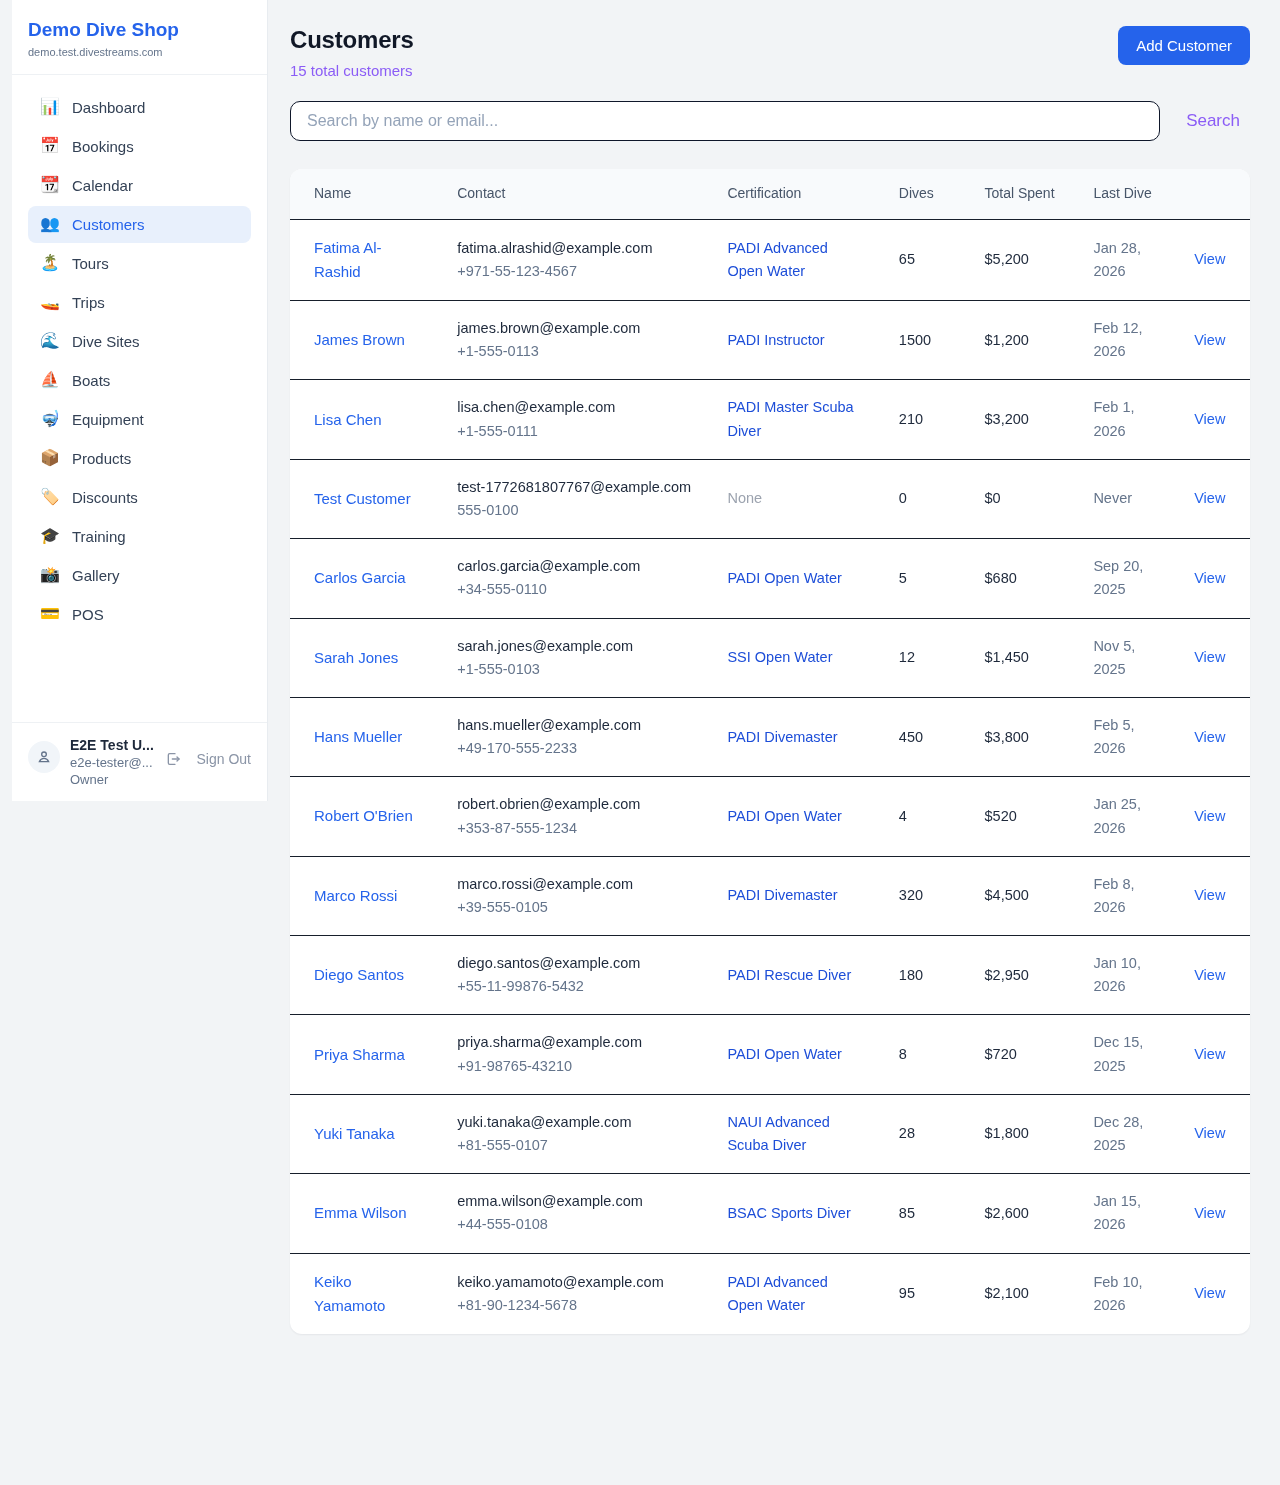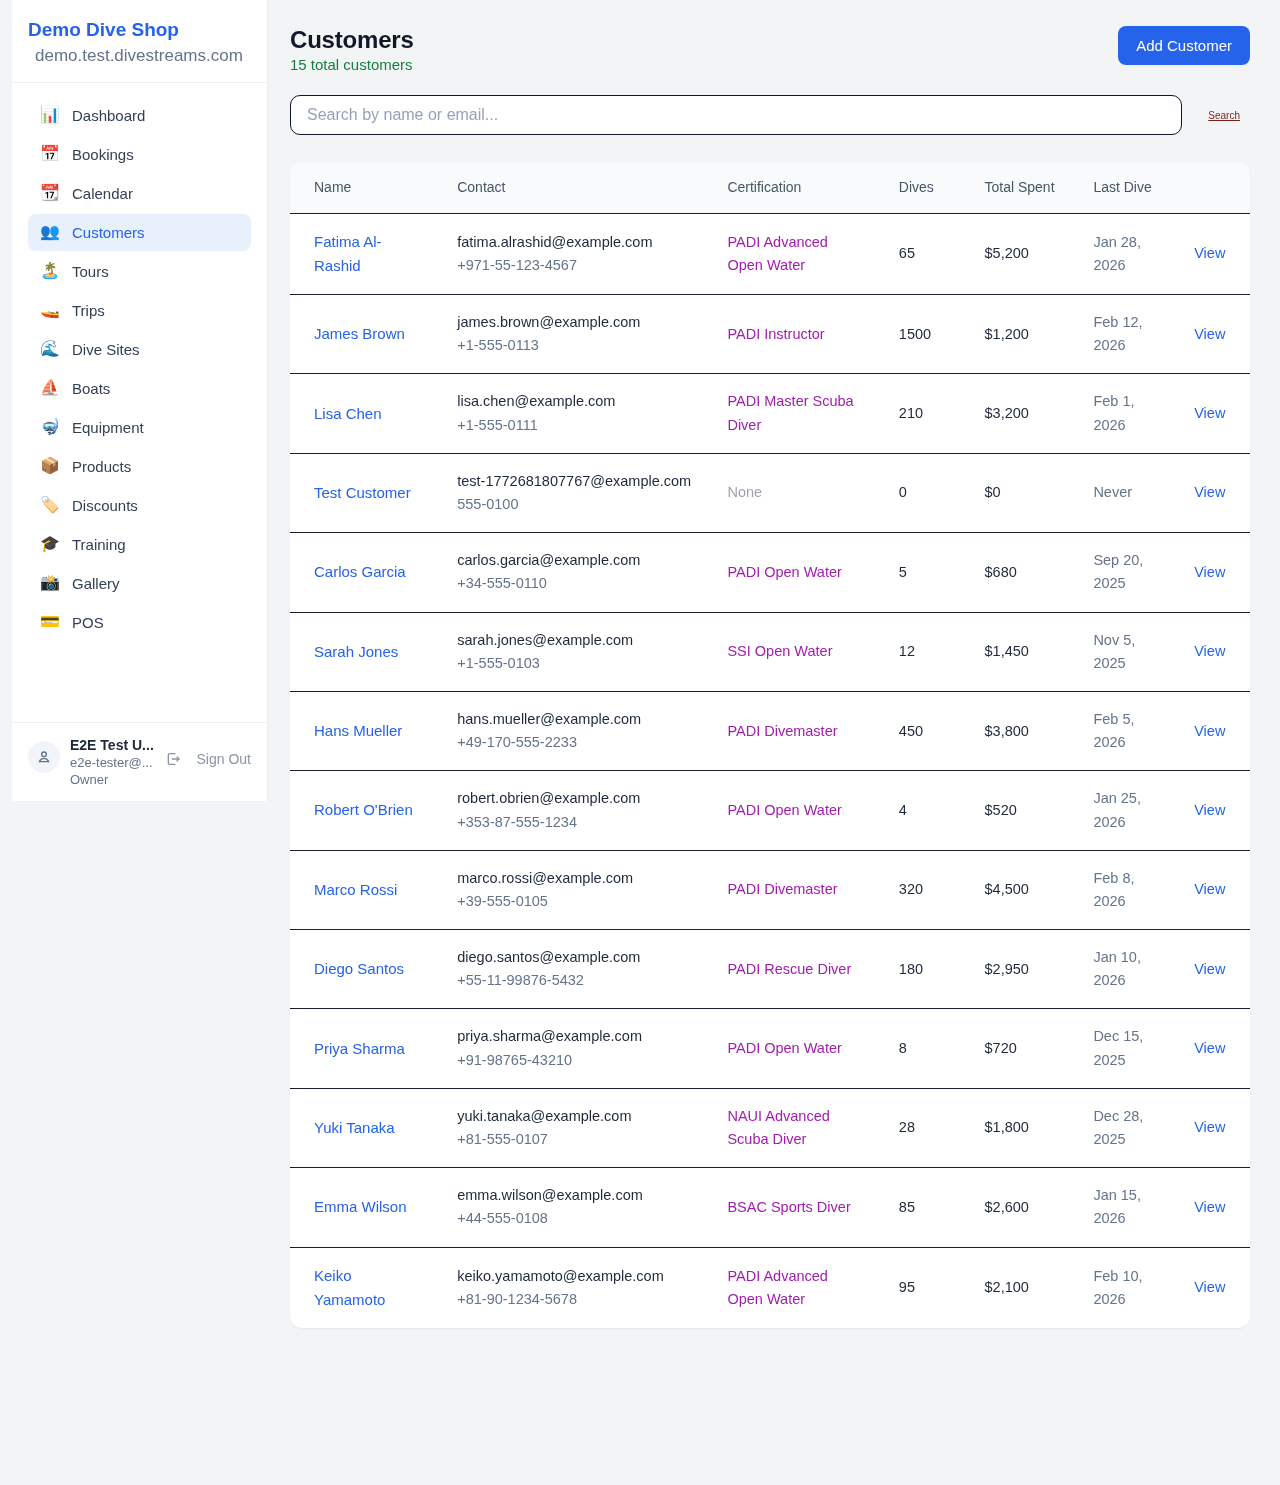--- a/index.html
+++ b/index.html
@@ -15,21 +15,21 @@
   
   .sidebar {
     position:absolute; left:12px; top:0;
     width:256px; height:801px;
     background:#ffffff;
     border-right:1px solid #e8ecf0;
     display:flex; flex-direction:column;
   }
   .brand { padding:18px 16px 16px 16px; border-bottom:1px solid #eef1f4; }
   .brand-title { color:#2563eb; font-size:19px; font-weight:bold; line-height:1.25; }
-  .brand-domain { color:#64748b; font-size:17px; margin-top:4px;margin-left:7px; }
+  .brand-domain { color:#64748b; font-size:11px; margin-top:4px; }
 
   .nav { padding:14px 16px; flex:1 1 auto; }
   .nav-item {
     display:flex; align-items:center; gap:12px;
     padding:10px 12px; border-radius:8px;
     color:#334155; font-size:15px;
     cursor:pointer; margin-bottom:2px;
   }
   .nav-item.active { background:#e8f0fc; color:#2563eb; }
   .nav-icon { font-size:16px; width:20px; text-align:center; line-height:1; }
@@ -52,45 +52,44 @@
   .signout {
     display:flex; align-items:center; gap:16px;
     color:#8a94a6; font-size:14px; white-space:nowrap;
     cursor:pointer; margin-top:14px;
   }
 
   
   .main { margin-left:256px; padding:26px 30px 30px 34px; }
   .page-header { display:flex; justify-content:space-between; align-items:flex-start; }
   .page-title { font-size:24px; font-weight:bold; color:#111827; letter-spacing:-0.2px; }
-  .page-subtitle { font-size:15px; color:#15803d; margin-top:2px; }
+  .page-subtitle { font-size:15px; color:#8b5cf6; margin-top:8px; }
   .btn-primary {
     background:#2563eb; color:#ffffff;
     font-size:15px; font-weight:500;
     border:none; border-radius:8px;
     padding:11px 18px; cursor:pointer;
     font-family:"Liberation Sans", sans-serif;
   }
 
   .search-row { display:flex; align-items:center; margin-top:22px; }
   .search-input {
     flex:1 1 auto; height:40px;
     border:1px solid #0f172a; border-radius:10px;
     background:#ffffff; padding:0 16px;
     font-size:16px; color:#1e293b;
     font-family:"Liberation Sans", sans-serif;
     outline:none;
   }
   .search-input::placeholder { color:#94a3b8; }
   .search-btn {
     background:none; border:none; cursor:pointer;
-    font-size:10px; color:#7f1d1d;
+    font-size:17px; color:#8b5cf6;
     padding:0 10px 0 26px;
     font-family:"Liberation Sans", sans-serif;
-    text-decoration:underline;
   }
 
   
   .table-card {
     margin-top:28px; background:#ffffff;
     border-radius:12px; overflow:hidden;
     box-shadow:0 1px 2px rgba(15,23,42,0.06);
   }
   table { width:100%; border-collapse:collapse; }
   thead th {
@@ -115,21 +114,21 @@
   .col-contact { width:268px; }
   .col-cert  { width:170px; }
   .col-dives { width:85px; }
   .col-spent { width:108px; }
   .col-last  { width:100px; }
   .col-view  { width:64px; }
 
   .name-link { color:#2563eb; font-weight:500; font-size:15px; text-decoration:none; cursor:pointer; }
   .email { color:#1e293b; word-break:break-word; }
   .phone { color:#64748b; }
-  .cert  { color:#a21caf; }
+  .cert  { color:#1d4ed8; }
   .cert.muted { color:#9ca3af; }
   .last-dive { color:#64748b; }
   .view-link { color:#2563eb; text-decoration:none; cursor:pointer; font-size:14.5px; }
 </style>
 </head>
 <body>
 
 <aside class="sidebar">
   <div class="brand">
     <div class="brand-title">Demo Dive Shop</div>

